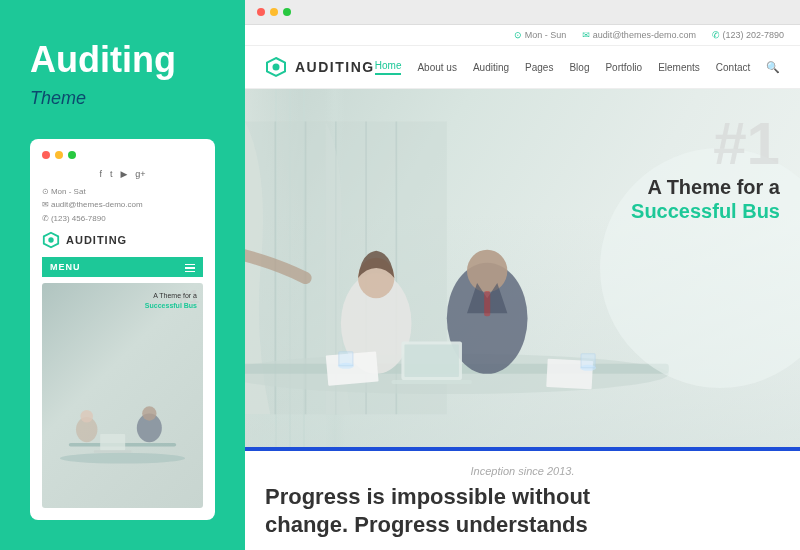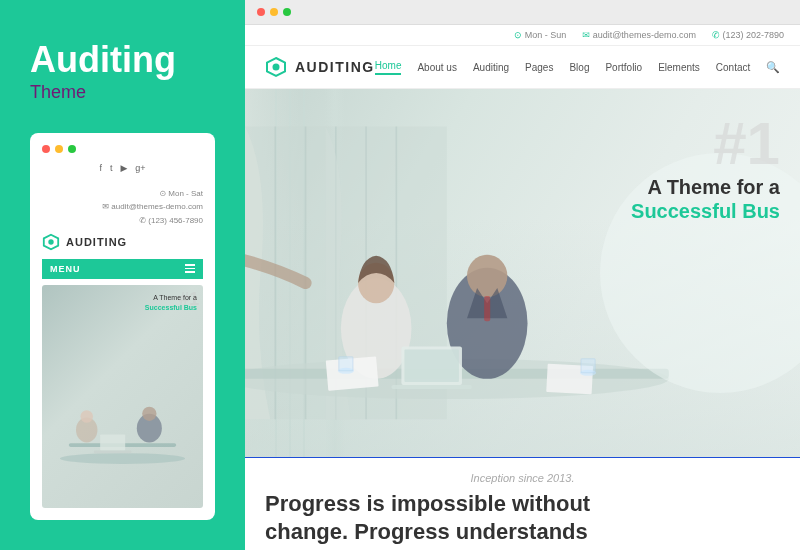--- a/index.html
+++ b/index.html
@@ -23,24 +23,25 @@
     }
 
     .theme-title {
       color: #fff;
       font-size: 36px;
       font-weight: 800;
       line-height: 1.1;
     }
 
     .theme-subtitle {
-      color: #701a75;
+      color: #0c4a6e;
       font-size: 18px;
       font-weight: 400;
-      margin-top: 2px;
+      margin-top: 8px;
+      font-style: italic;
     }
 
     .theme-by {
       color: rgba(255,255,255,0.85);
       font-size: 13px;
       margin-top: 4px;
     }
 
     
     .mobile-preview {
@@ -77,26 +78,25 @@
       gap: 8px;
       margin-bottom: 6px;
     }
 
     .social-icon {
       font-size: 9px;
       color: #666;
     }
 
     .mobile-info {
-      text-align: right;
+      text-align: left;
       font-size: 8px;
       color: #888;
       line-height: 1.7;
       margin-bottom: 6px;
-      margin-top: 8px;
     }
 
     .mobile-logo-row {
       display: flex;
       align-items: center;
       gap: 6px;
       margin-bottom: 8px;
     }
 
     .mobile-logo-icon {
@@ -112,21 +112,21 @@
     }
 
     .mobile-menu-bar {
       background: #1dc898;
       color: #fff;
       font-size: 9px;
       font-weight: 700;
       padding: 5px 8px;
       display: flex;
       justify-content: space-between;
-      align-items: flex-start;
+      align-items: flex-end;
       margin-bottom: 6px;
       letter-spacing: 1px;
     }
 
     .hamburger-lines {
       display: flex;
       flex-direction: column;
       gap: 2px;
     }
 
@@ -301,22 +301,22 @@
 
     .hero-headline-green {
       color: #1dc898;
       font-size: 20px;
       font-weight: 700;
     }
 
     
     .site-below-hero {
       background: #fff;
-      padding: 14px 20px 3px;
-      border-top: 1px solid #1d4ed8;
+      padding: 14px 20px 10px;
+      border-top: 4px solid #1d4ed8;
     }
 
     .inception-text {
       font-size: 11px;
       color: #aaa;
       text-align: center;
       font-style: italic;
       margin-bottom: 6px;
     }
 

